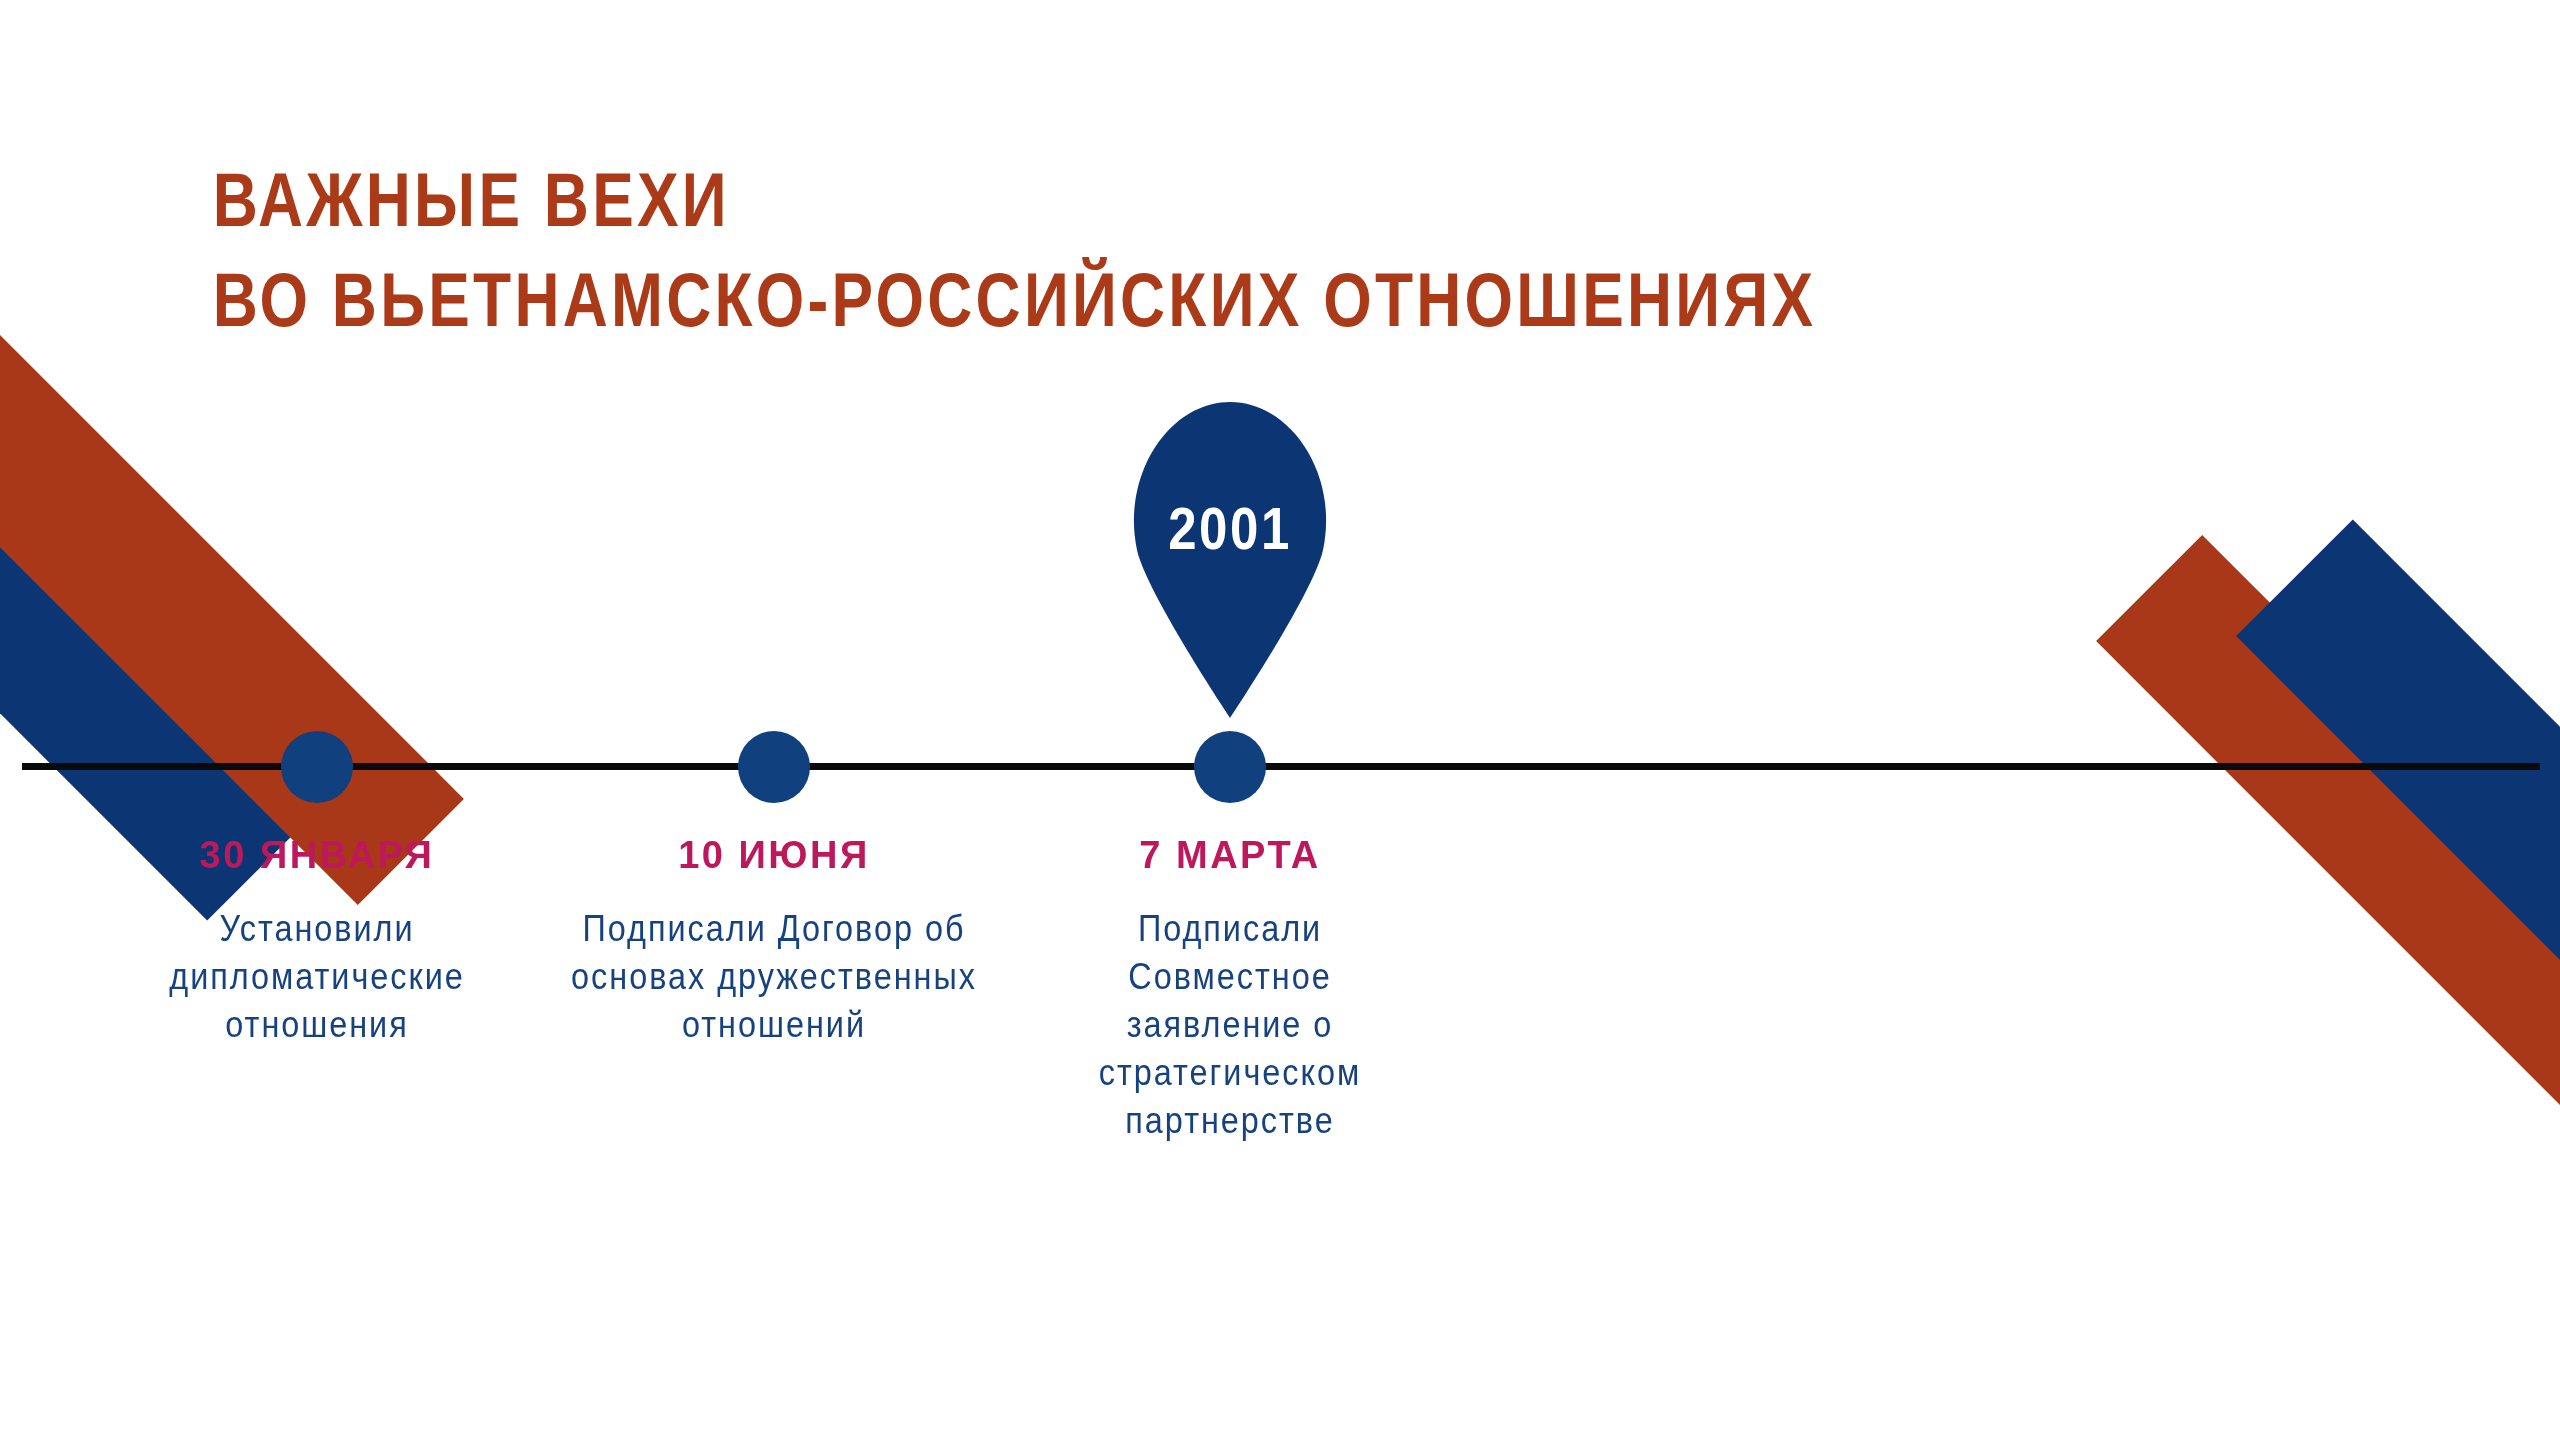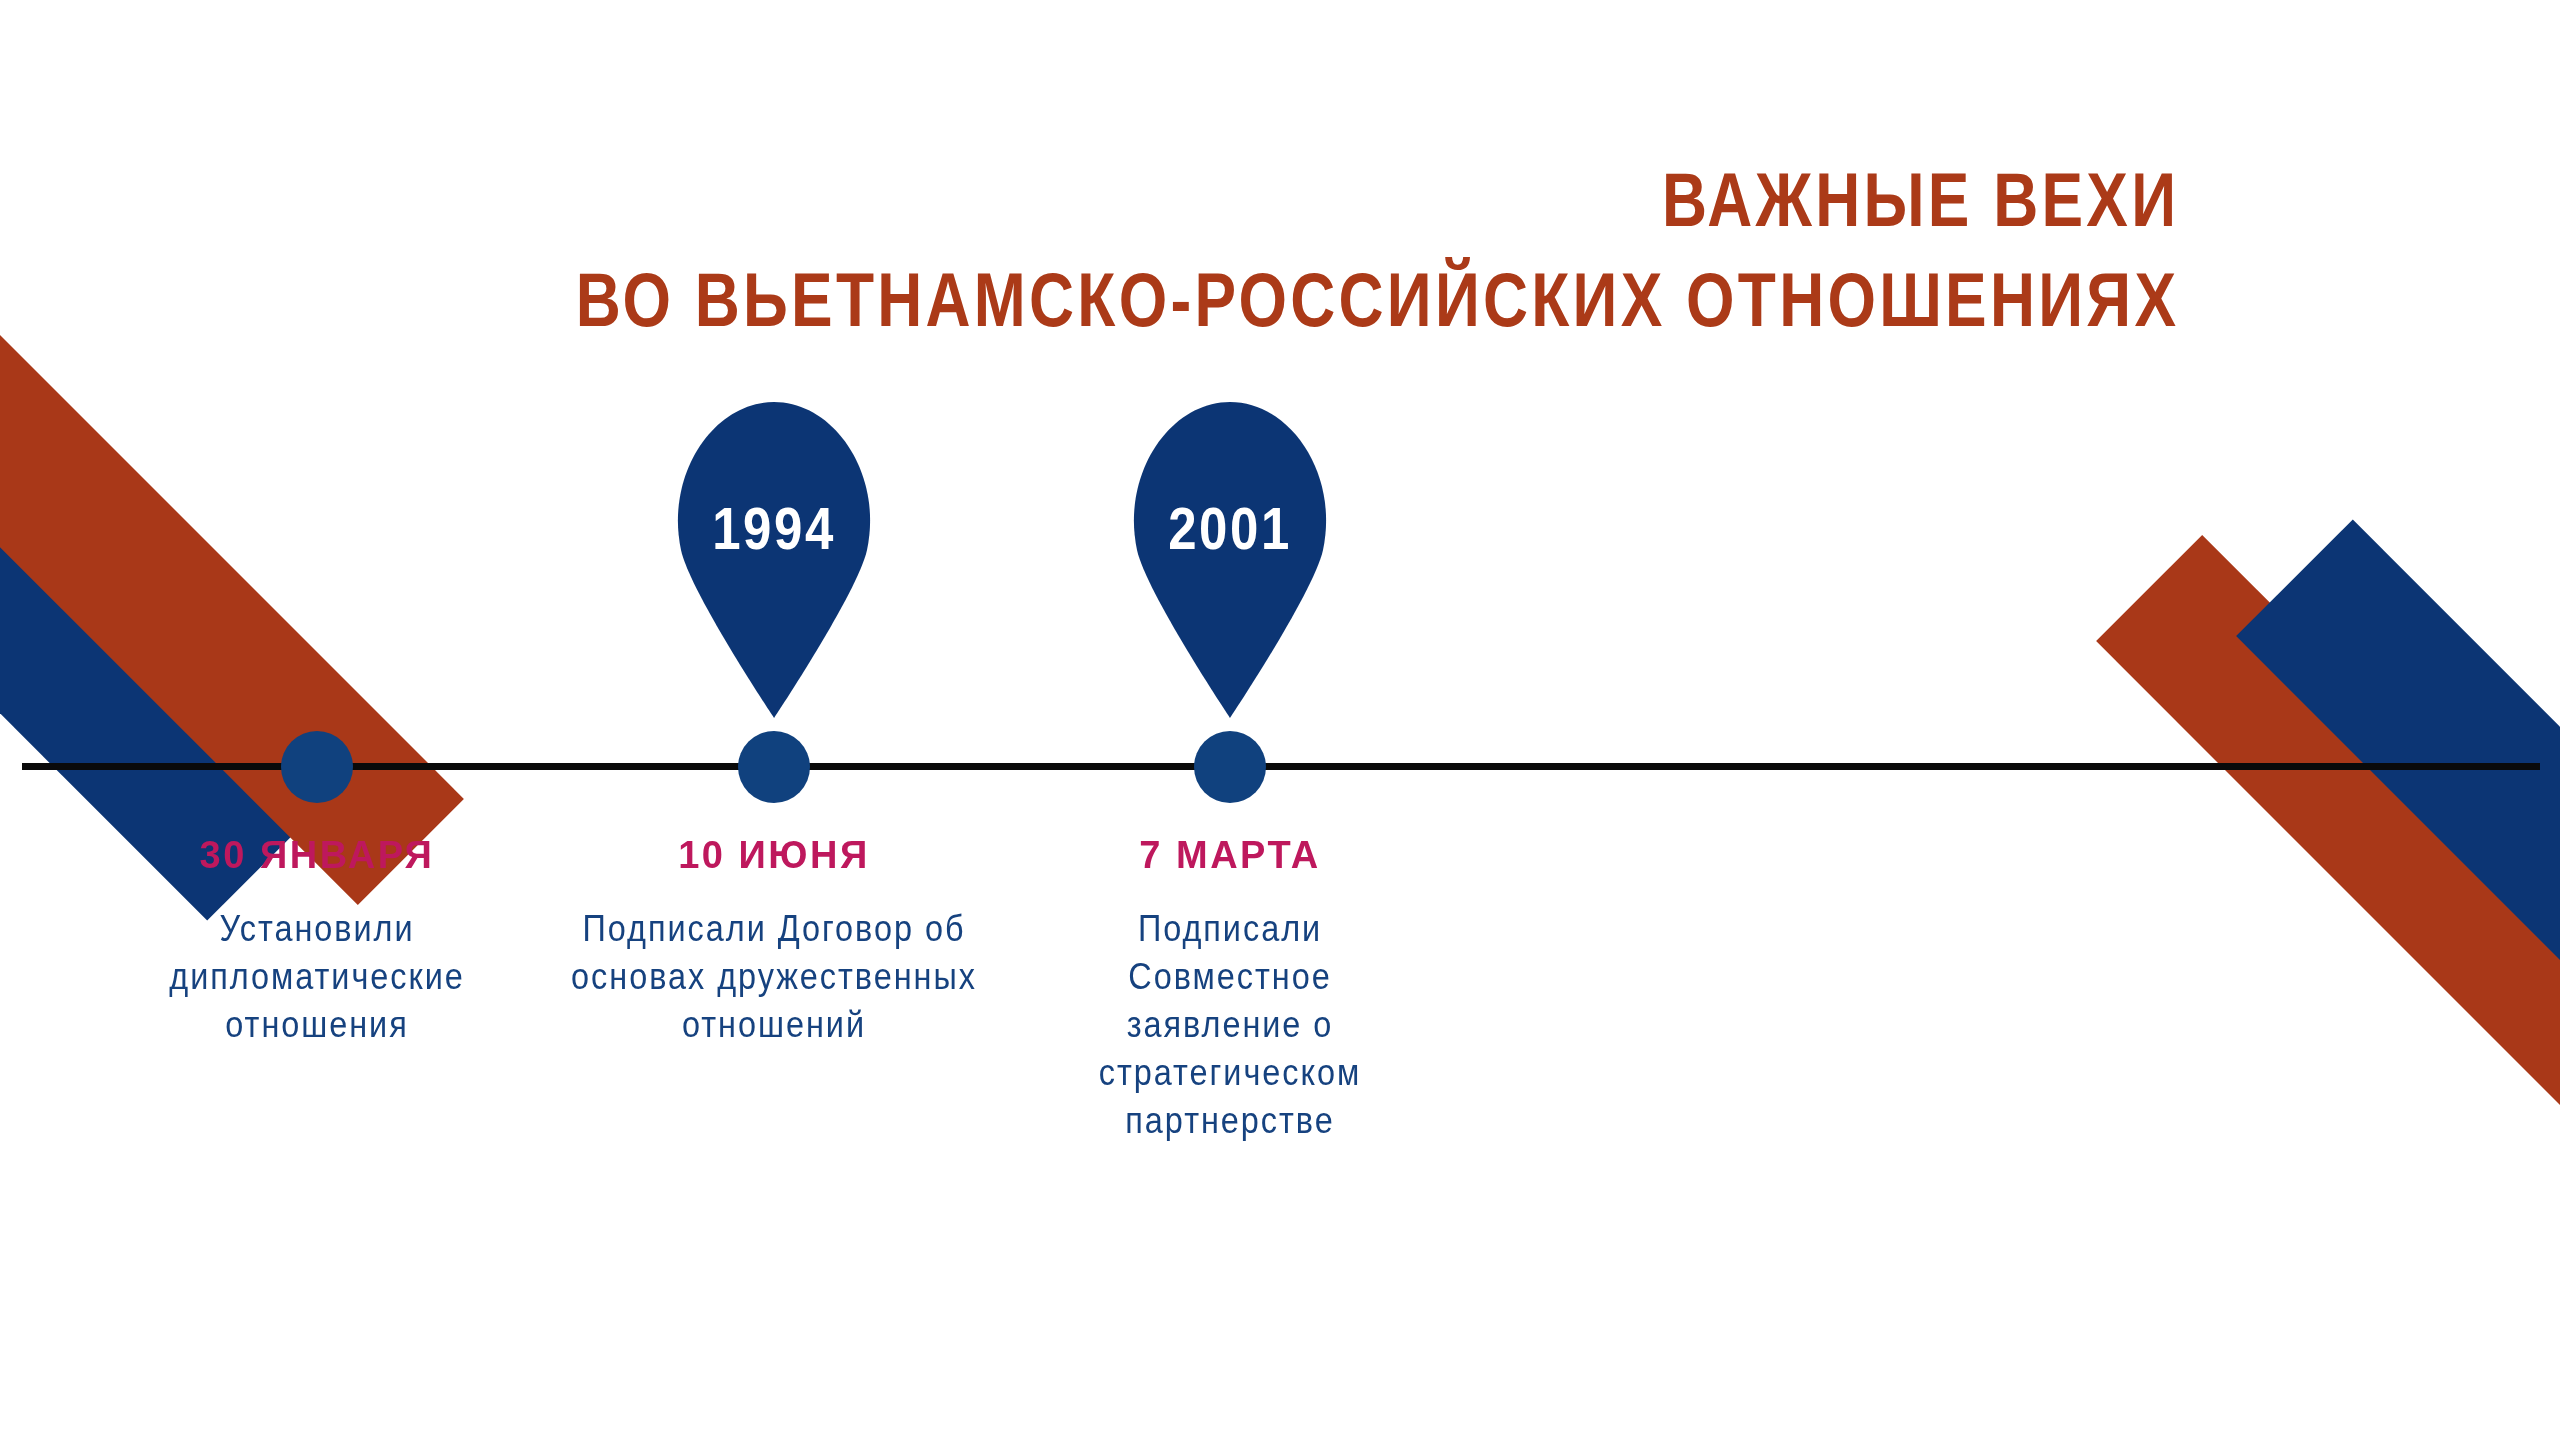--- a/index.html
+++ b/index.html
@@ -62,22 +62,21 @@
     background: #0C3574;
     transform: rotate(225deg);
   }
 
   
   .title-block {
     position: absolute;
     left: 0;
     top: 150px;
     width: 2364px;
-    text-align: right;
-    padding-left: 28px;
+    text-align: left;
   }
   .title-line {
     display: block;
     color: #AB3A18;
     font-family: "Liberation Sans Narrow", "Liberation Sans", "DejaVu Sans Condensed", sans-serif;
     font-weight: 700;
     font-size: 76px;
     line-height: 1.32;
     letter-spacing: 4px;
     transform: scaleX(0.82);
@@ -184,26 +183,20 @@
 
   <div class="axis"></div>
 
   <div class="milestone" style="left:317px;">
     <div class="dot"></div>
     <div class="date">30 ЯНВАРЯ</div>
     <div class="desc desc-w1">Установили дипломатические отношения</div>
   </div>
 
   <div class="milestone" style="left:774px;">
-    <div class="pin">
-      <svg viewBox="0 0 206 316" xmlns="http://www.w3.org/2000/svg" aria-hidden="true">
-        <path d="M103 316 C103 316 19 190 10 148 C-6 73 42 0 103 0 C164 0 212 73 196 148 C187 190 103 316 103 316 Z" fill="#0C3574"></path>
-      </svg>
-      <div class="pin-year">1994</div>
-    </div>
     <div class="dot"></div>
     <div class="date">10 ИЮНЯ</div>
     <div class="desc desc-w2">Подписали Договор об основах дружественных отношений</div>
   </div>
 
   <div class="milestone" style="left:1230px;">
     <div class="pin">
       <svg viewBox="0 0 206 316" xmlns="http://www.w3.org/2000/svg" aria-hidden="true">
         <path d="M103 316 C103 316 19 190 10 148 C-6 73 42 0 103 0 C164 0 212 73 196 148 C187 190 103 316 103 316 Z" fill="#0C3574"></path>
       </svg>

